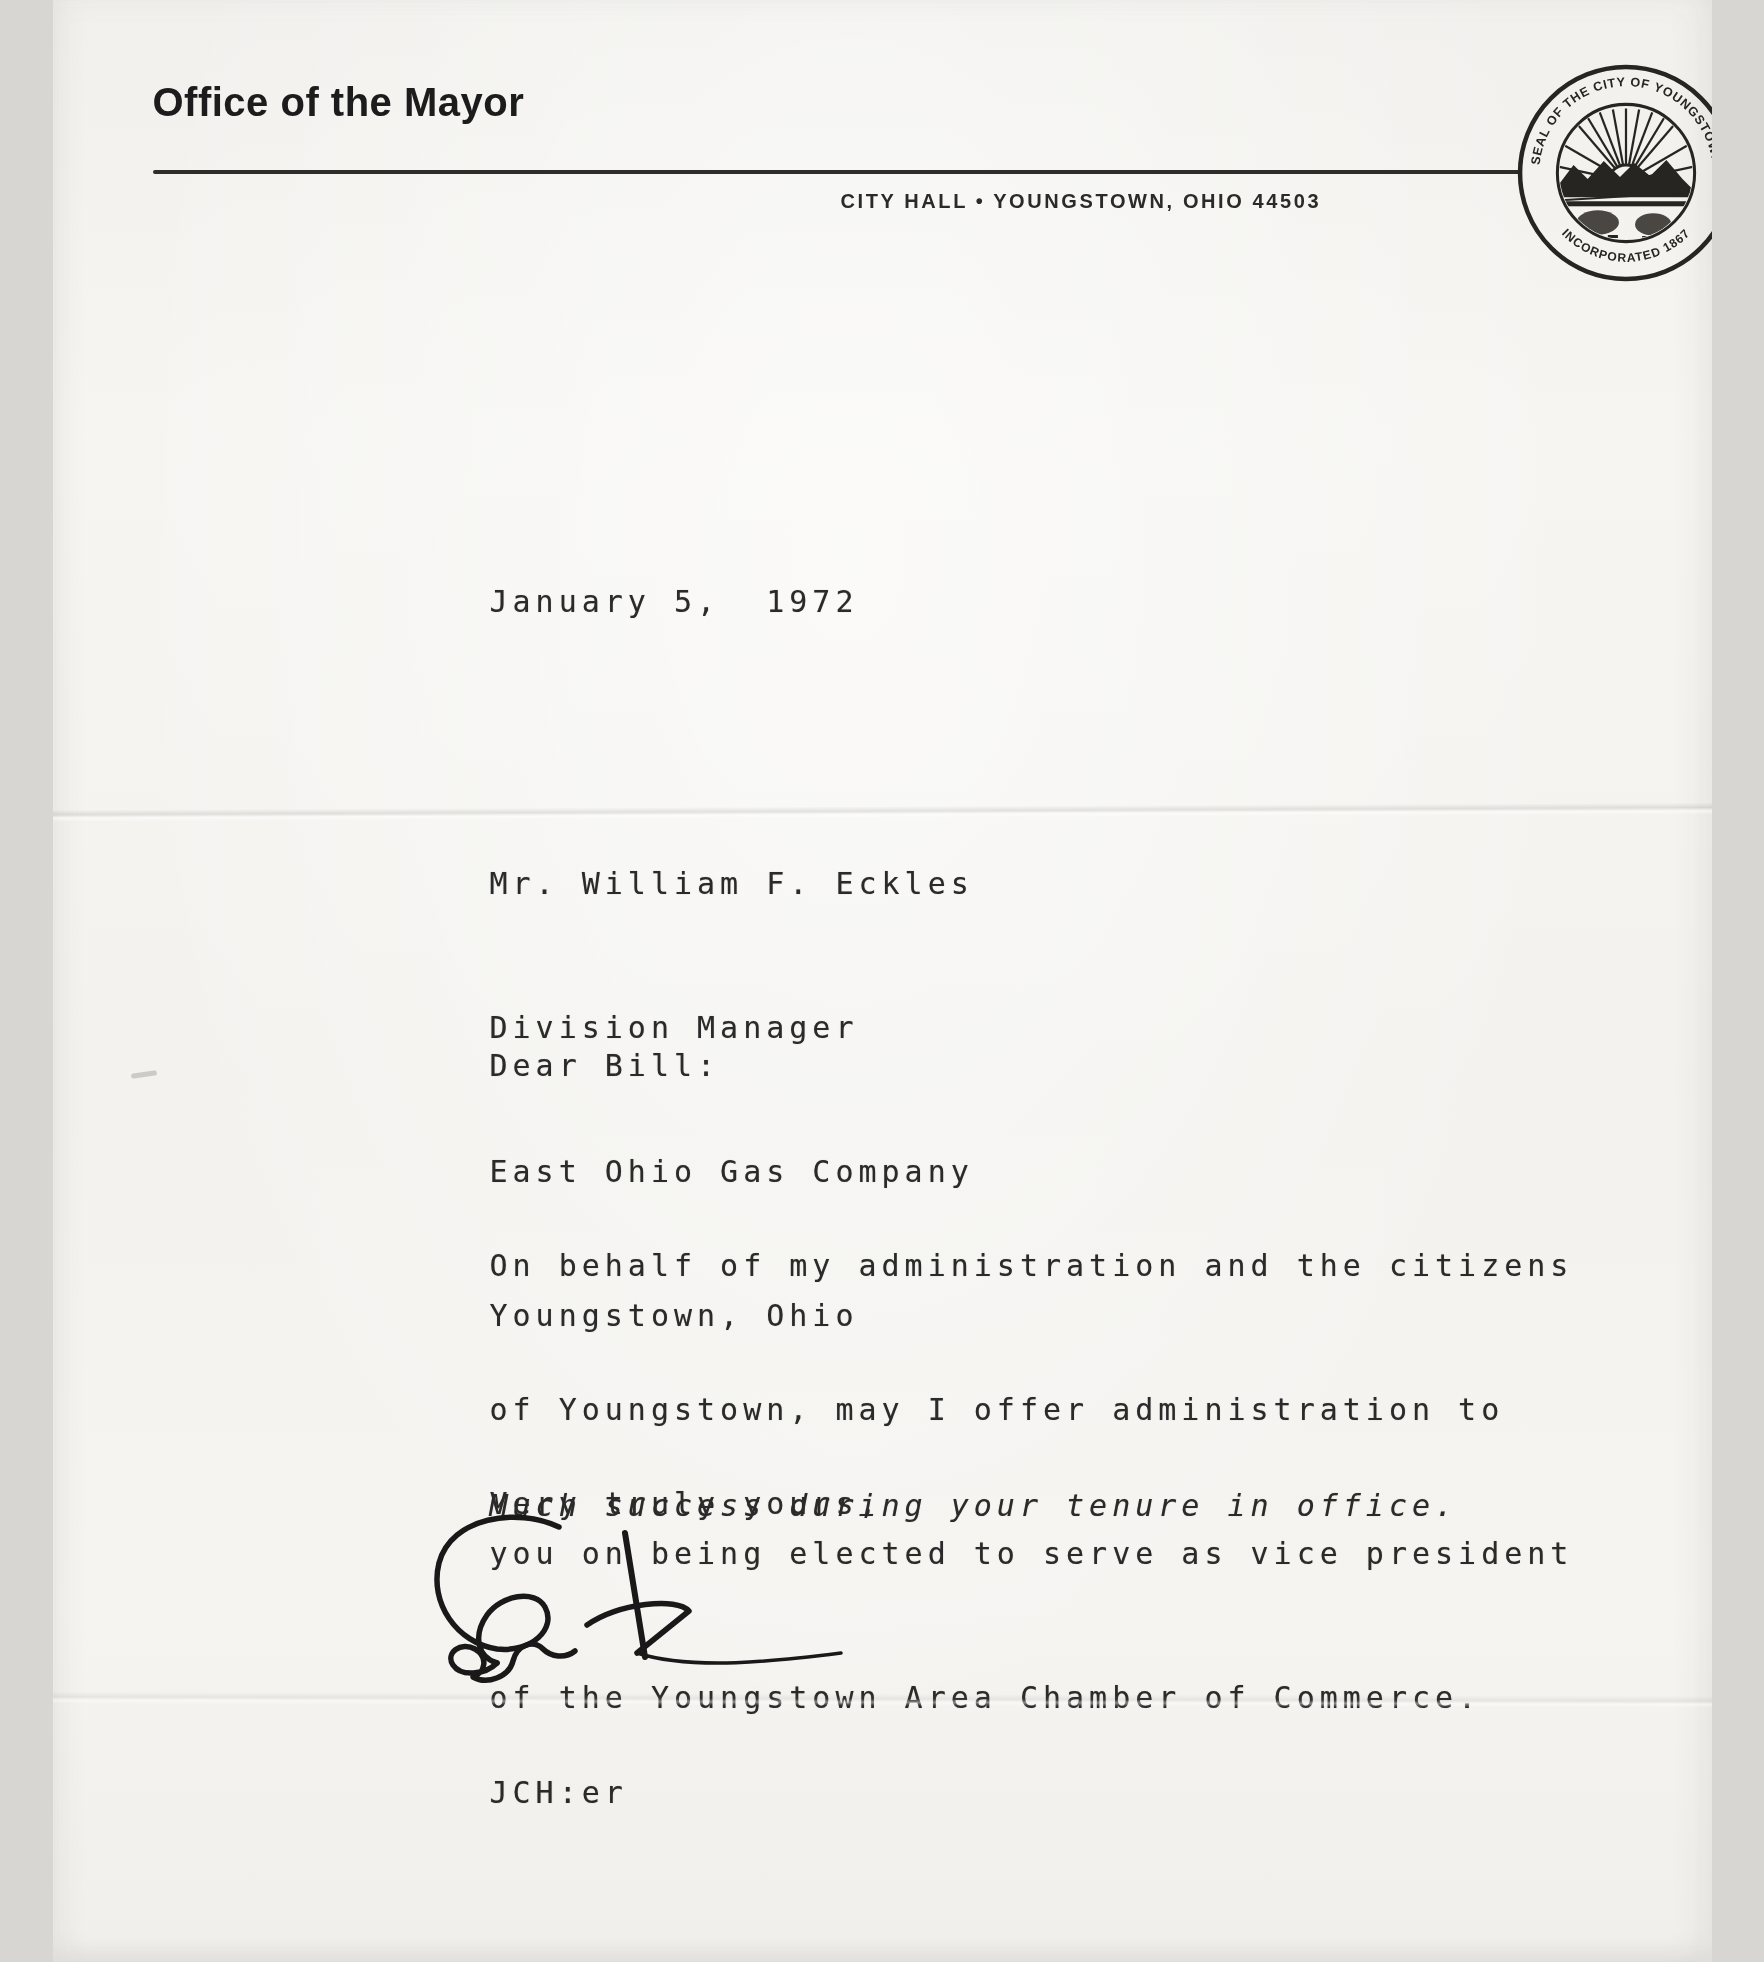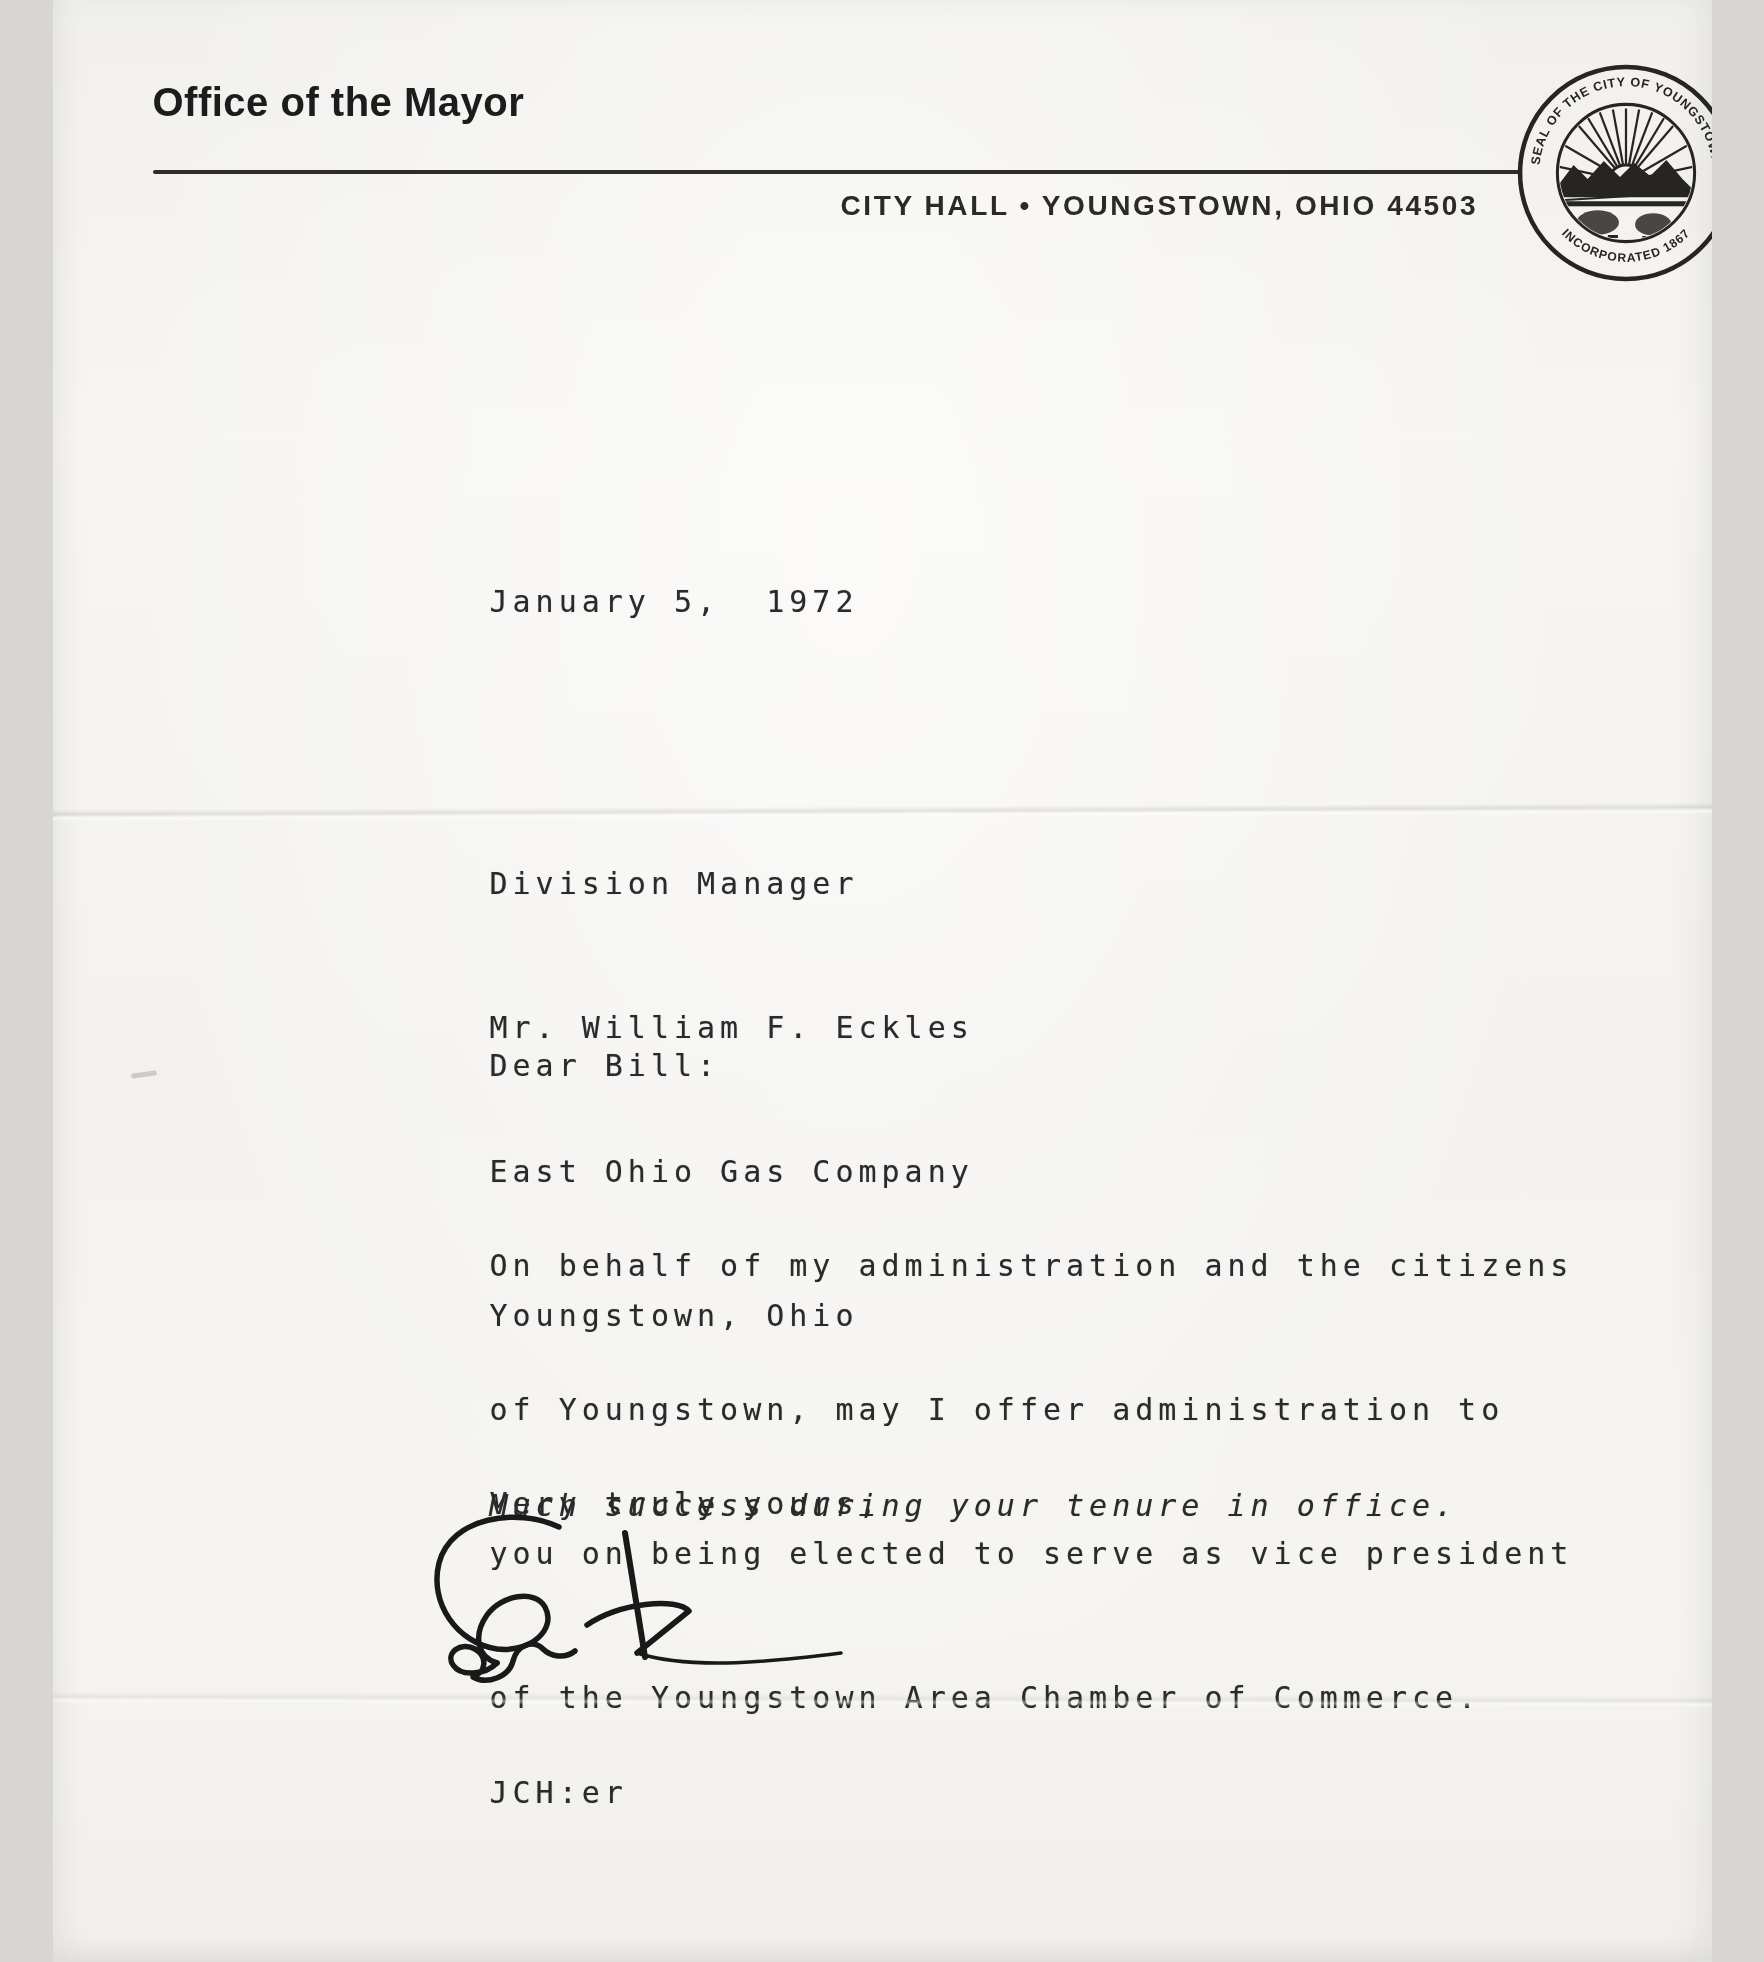--- a/index.html
+++ b/index.html
@@ -35,21 +35,21 @@
     left: 100px; top: 170px;
     width: 1368px; height: 4px;
     background: #2e2d2b;
     border-radius: 2px;
   }
   .letterhead-address {
     position: absolute;
     left: 788px; top: 190px;
     font-family: "Liberation Sans", sans-serif;
     font-weight: bold;
-    font-size: 28px;
+    font-size: 20px;
     letter-spacing: 2.6px;
     color: #2b2a28;
     white-space: nowrap;
   }
   .seal {
     position: absolute;
     left: 1462px; top: 62px;
     width: 222px; height: 222px;
   }
 
@@ -169,22 +169,22 @@
       <textPath href="#sealTopArc" startOffset="50%" text-anchor="middle">SEAL OF THE CITY OF YOUNGSTOWN</textPath>
     </text>
     <text font-family="Liberation Sans, sans-serif" font-size="12" font-weight="bold" letter-spacing="1" fill="#262522">
       <textPath href="#sealBottomArc" startOffset="50%" text-anchor="middle">INCORPORATED 1867</textPath>
     </text>
   </svg>
 
   <div class="typed date-line">January 5,  1972</div>
 
   <div class="typed recipient-block">
+    <div>Mr. William F. Eckles</div>
     <div>Division Manager</div>
-    <div>Mr. William F. Eckles</div>
     <div>East Ohio Gas Company</div>
     <div>Youngstown, Ohio</div>
   </div>
 
   <div class="typed salutation">Dear Bill:</div>
 
   <div class="typed body-paragraph-1">
     <div>On behalf of my administration and the citizens</div>
     <div>of Youngstown, may I offer administration to</div>
     <div>you on being elected to serve as vice president</div>

